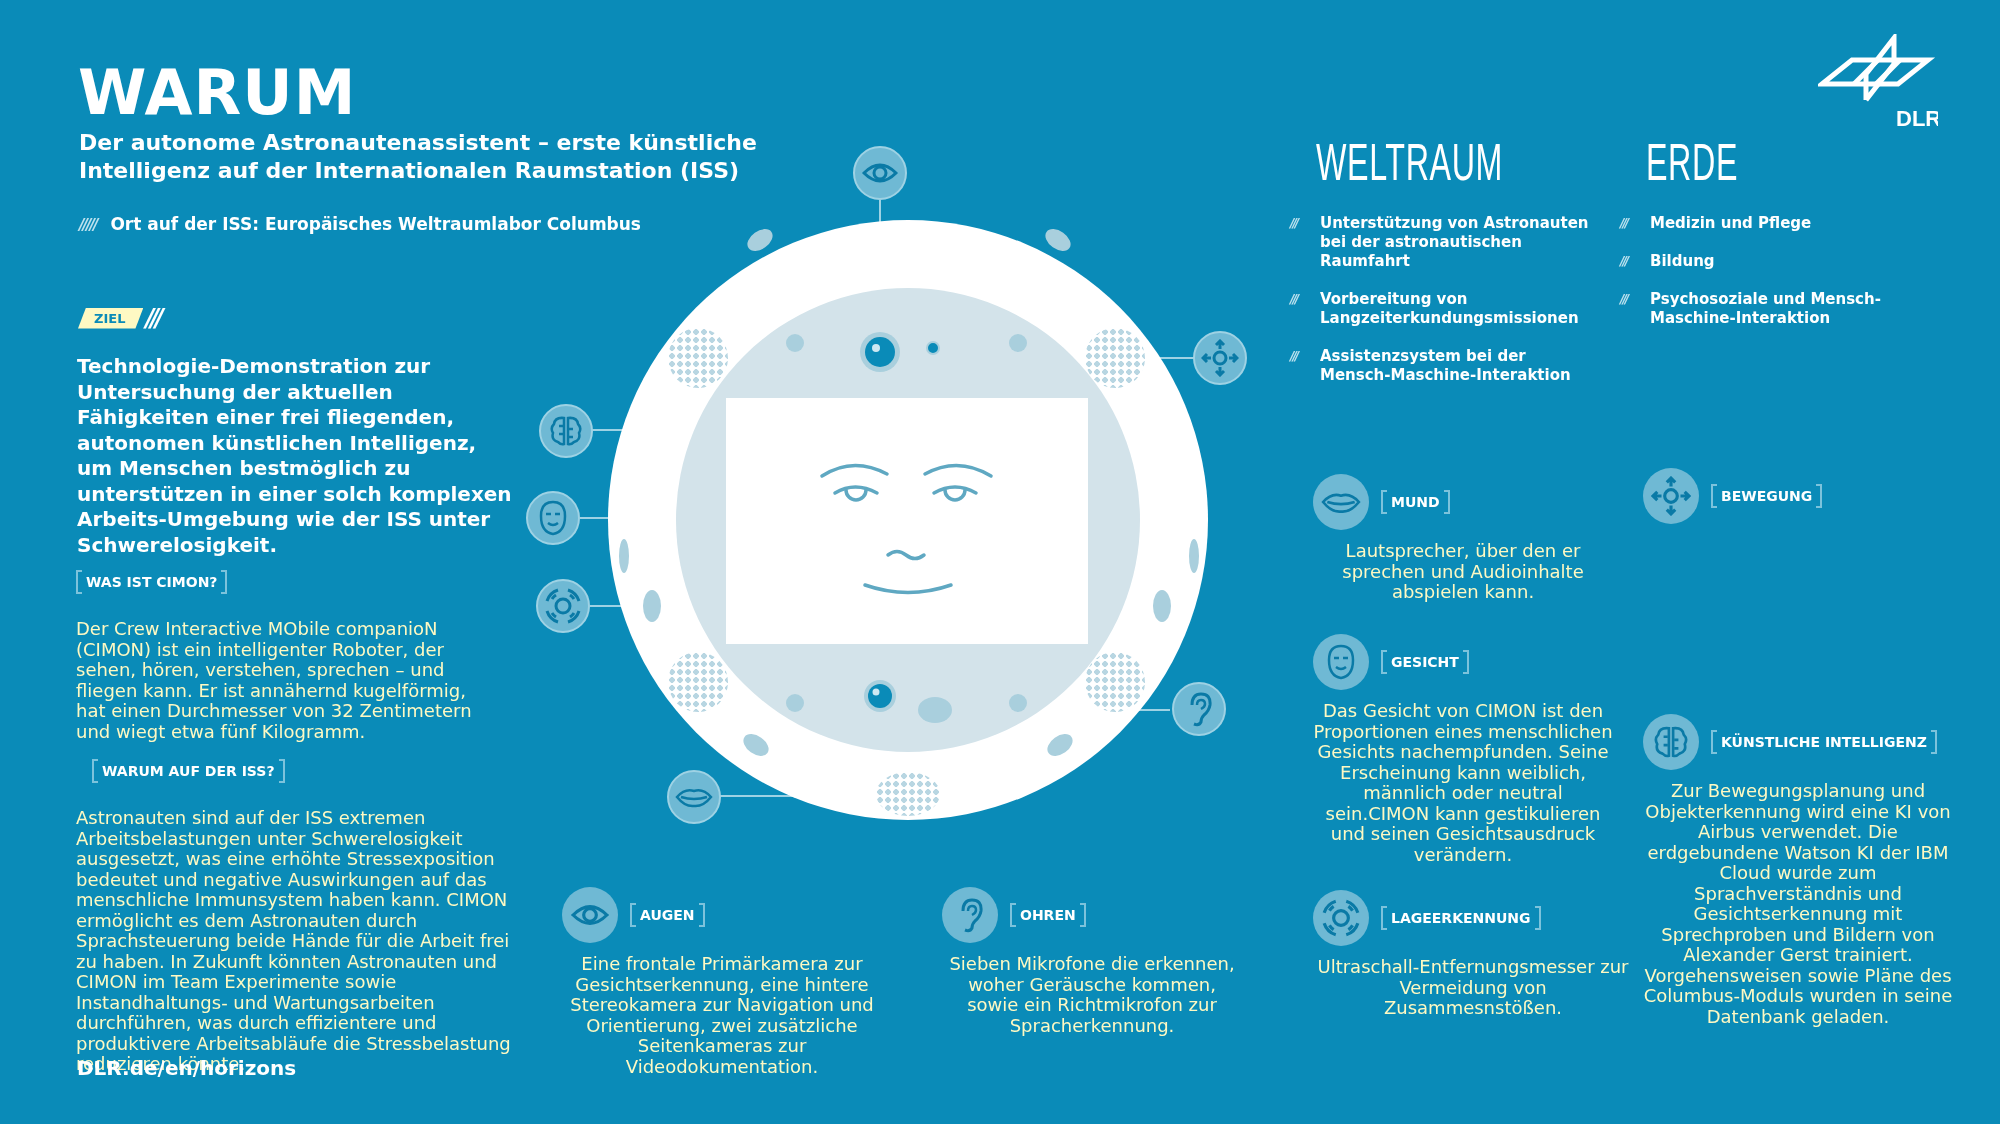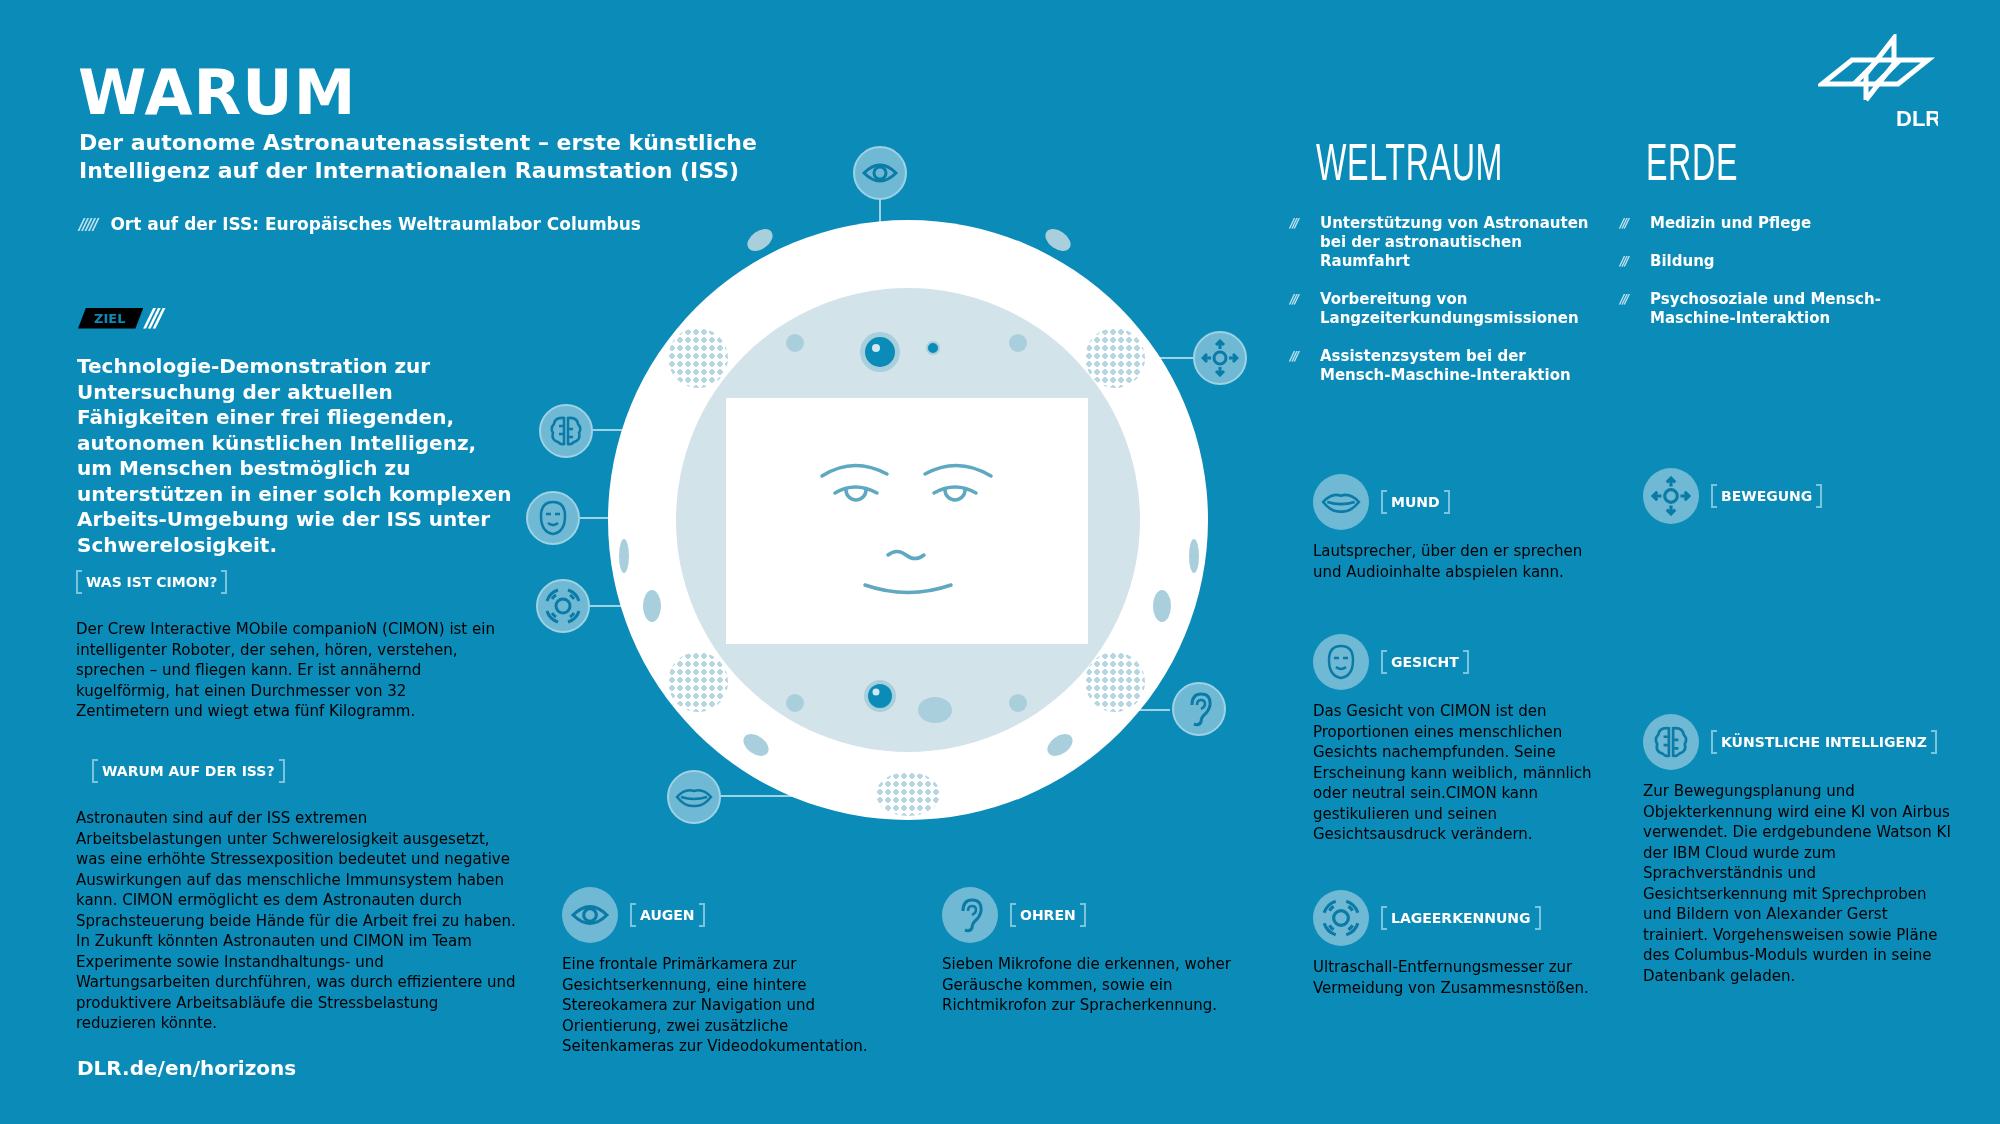--- a/index.html
+++ b/index.html
@@ -4,42 +4,42 @@
 <style>
   * { margin:0; padding:0; box-sizing:border-box; }
   html, body { width:2000px; height:1124px; overflow:hidden; }
   body { background:#0a8bb8; font-family:"DejaVu Sans","Liberation Sans",sans-serif; color:#fff; position:relative; }
   .abs { position:absolute; }
   .title { left:78px; top:56px; font-size:62px; font-weight:bold; letter-spacing:1px; }
   .subtitle { left:79px; top:129px; font-size:22px; font-weight:bold; line-height:28px; width:700px; }
   .facts { left:79px; top:212px; font-size:17px; font-weight:bold; line-height:24px; }
   .facts .hatch { color:#bfe3ef; font-style:italic; letter-spacing:-2px; margin-right:14px; font-size:15px; }
   .ziel { left:78px; top:305px; height:26px; display:flex; align-items:center; }
-  .ziel-tag { background:#000000; color:#0a8bb8; font-size:13px; font-weight:bold; padding:3px 18px 3px 16px; clip-path:polygon(8px 0,100% 0,calc(100% - 8px) 100%,0 100%); }
+  .ziel-tag { background:#fef9c3; color:#0a8bb8; font-size:13px; font-weight:bold; padding:3px 18px 3px 16px; clip-path:polygon(8px 0,100% 0,calc(100% - 8px) 100%,0 100%); }
   .ziel-slash { color:#fff; font-weight:bold; font-style:italic; font-size:24px; margin-left:2px; letter-spacing:-4px; }
   .ziel-text { left:77px; top:354px; width:440px; font-size:20px; font-weight:bold; line-height:25.5px; }
   .bracket-h { display:inline-block; position:relative; padding:4px 10px; font-size:14px; font-weight:bold; }
   .bracket-h::before, .bracket-h::after { content:""; position:absolute; top:0; bottom:0; width:4px; border:2px solid #7cc3dc; }
   .bracket-h::before { left:0; border-right:none; }
   .bracket-h::after { right:0; border-left:none; }
-  .body-txt { font-size:15px; line-height:20.5px; color:#000000; }
+  .body-txt { font-size:18px; line-height:20.5px; color:#fef9c3; }
   .sec-was-h { left:76px; top:570px; }
   .sec-was-b { left:76px; top:619px; width:420px; }
   .sec-warum-h { left:76px; top:759px;padding-left:16px; }
   .sec-warum-b { left:76px; top:808px; width:440px; }
   .link { left:77px; top:1056px; font-size:20px; font-weight:bold; }
   .col-head { font-family:"Liberation Sans Narrow","Liberation Sans",sans-serif; font-size:52px; font-weight:normal; transform:scaleX(0.62); transform-origin:left; letter-spacing:1px; }
   .weltraum { left:1316px; top:132px; }
   .erde { left:1646px; top:132px; }
   .list { font-size:15px; font-weight:bold; line-height:19px; }
   .list li { list-style:none; position:relative; padding-left:30px; margin-bottom:19px; }
   .list li .h { position:absolute; left:0; top:0; color:#bfe3ef; font-style:italic; font-size:12px; letter-spacing:-2px; }
   .wl { left:1290px; top:214px; width:300px; }
   .el { left:1620px; top:214px; width:300px; }
-  .feat { position:absolute; }
+  .feat { position:absolute;text-align:center; }
   .feat .head { display:flex; align-items:center; gap:12px; height:58px; }
   .feat .ico { width:56px; height:56px; border-radius:50%; background:#6fb9d4; display:flex; align-items:center; justify-content:center; flex:none; }
   .feat .txt { margin-top:10px; }
   .callout-ico { position:absolute; width:54px; height:54px; border-radius:50%; background:#6fb9d4; border:2px solid #9ed2e4; display:flex; align-items:center; justify-content:center; }
   .dlr-logo { left:1818px; top:34px; }
 </style>
 </head>
 <body>
 
 <div class="abs title">WARUM</div>

